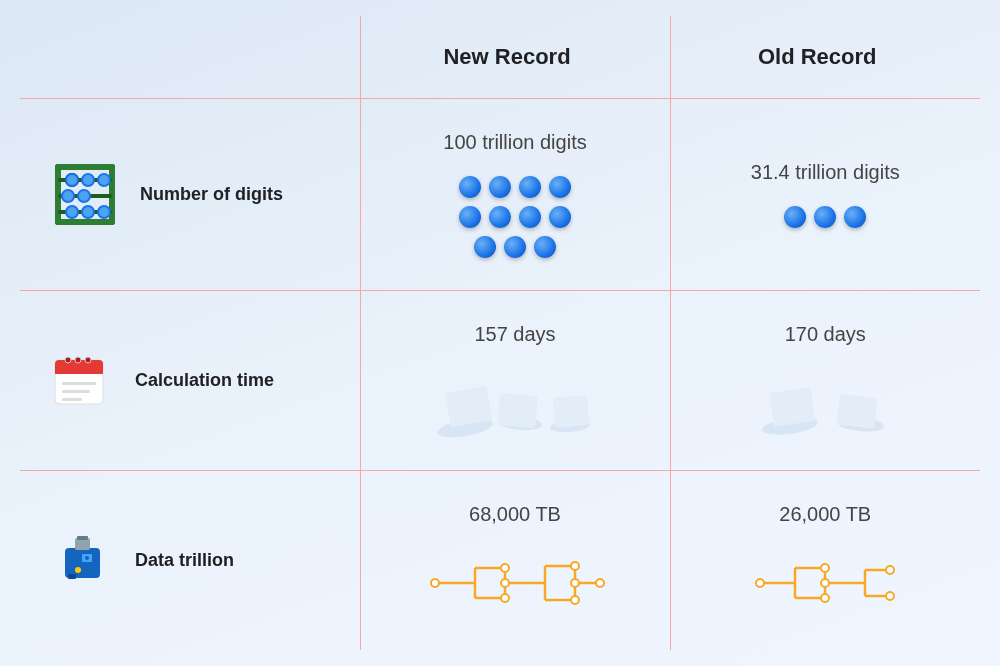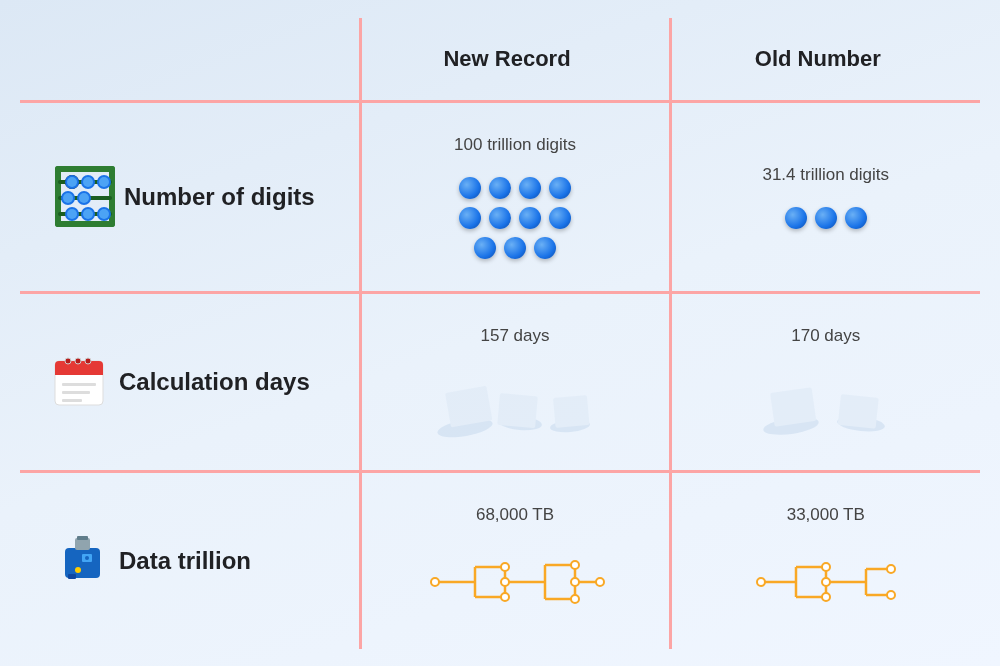--- a/index.html
+++ b/index.html
@@ -14,21 +14,21 @@
     }
 
     .comparison-table {
       width: 960px;
       border-collapse: collapse;
       background: transparent;
     }
 
     .comparison-table th, .comparison-table td {
       padding: 0;
-      border: 3px solid #fca5a5;
+      border: 1px solid #fca5a5;
     }
 
     
     .comparison-table tr:first-child th,
     .comparison-table tr:first-child td {
       border-top: none;
     }
     .comparison-table tr:last-child td {
       border-bottom: none;
     }
@@ -64,30 +64,30 @@
       width: 340px;
       padding: 30px 20px 30px 30px !important;
     }
 
     .value-col {
       width: 310px;
       text-align: center;
     }
 
     .row-label {
-      font-size: 24px;
+      font-size: 18px;
       font-weight: 700;
       color: #202124;
       display: flex;
       align-items: center;
-      gap: 4px;
+      gap: 20px;
     }
 
     .value-text {
-      font-size: 17px;
+      font-size: 20px;
       color: #444;
       margin-bottom: 12px;
       display: block;
     }
 
     
     .abacus-icon {
       width: 70px;
       height: 65px;
       flex-shrink: 0;
@@ -137,21 +137,21 @@
     }
   </style>
 </head>
 <body>
 
 <table class="comparison-table">
   <thead>
     <tr class="header-row">
       <th class="label-col"></th>
       <th>New Record</th>
-      <th>Old Number</th>
+      <th>Old Record</th>
     </tr>
   </thead>
   <tbody>
 
     <tr class="data-row">
       <td class="label-col">
         <div class="row-label">
 
           <svg class="abacus-icon" viewBox="0 0 70 65" xmlns="http://www.w3.org/2000/svg">
 
@@ -239,21 +239,21 @@
             <rect x="5" y="20" width="48" height="6" fill="#e53935"></rect>
 
             <circle cx="18" cy="12" r="3" fill="#b71c1c" stroke="#ccc" stroke-width="1"></circle>
             <circle cx="28" cy="12" r="3" fill="#b71c1c" stroke="#ccc" stroke-width="1"></circle>
             <circle cx="38" cy="12" r="3" fill="#b71c1c" stroke="#ccc" stroke-width="1"></circle>
 
             <rect x="12" y="34" width="34" height="3" rx="1" fill="#ddd"></rect>
             <rect x="12" y="42" width="28" height="3" rx="1" fill="#ddd"></rect>
             <rect x="12" y="50" width="20" height="3" rx="1" fill="#ddd"></rect>
           </svg>
-          <span>Calculation days</span>
+          <span>Calculation time</span>
         </div>
       </td>
       <td class="value-col">
         <div class="cell-content">
           <span class="value-text">157 days</span>
 
           <svg width="160" height="70" viewBox="0 0 160 70" xmlns="http://www.w3.org/2000/svg" opacity="0.5">
             <ellipse cx="30" cy="60" rx="28" ry="8" fill="#c5d8ed" transform="rotate(-10 30 60)"></ellipse>
             <rect x="10" y="25" width="42" height="35" rx="2" fill="#dce8f5" transform="rotate(-10 10 25)"></rect>
             <ellipse cx="85" cy="55" rx="22" ry="7" fill="#c5d8ed" transform="rotate(5 85 55)"></ellipse>
@@ -324,21 +324,21 @@
             <circle cx="80" cy="50" r="4" fill="white" stroke="#f9a825" stroke-width="2"></circle>
             <circle cx="150" cy="35" r="4" fill="white" stroke="#f9a825" stroke-width="2"></circle>
             <circle cx="150" cy="18" r="4" fill="white" stroke="#f9a825" stroke-width="2"></circle>
             <circle cx="150" cy="52" r="4" fill="white" stroke="#f9a825" stroke-width="2"></circle>
             <circle cx="175" cy="35" r="4" fill="white" stroke="#f9a825" stroke-width="2"></circle>
           </svg>
         </div>
       </td>
       <td class="value-col">
         <div class="cell-content">
-          <span class="value-text">33,000 TB</span>
+          <span class="value-text">26,000 TB</span>
 
           <svg width="150" height="70" viewBox="0 0 150 70" xmlns="http://www.w3.org/2000/svg">
             <line x1="10" y1="35" x2="45" y2="35" stroke="#f9a825" stroke-width="2.5"></line>
             <line x1="45" y1="35" x2="45" y2="20" stroke="#f9a825" stroke-width="2.5"></line>
             <line x1="45" y1="20" x2="75" y2="20" stroke="#f9a825" stroke-width="2.5"></line>
             <line x1="45" y1="35" x2="45" y2="50" stroke="#f9a825" stroke-width="2.5"></line>
             <line x1="45" y1="50" x2="75" y2="50" stroke="#f9a825" stroke-width="2.5"></line>
             <line x1="75" y1="20" x2="75" y2="50" stroke="#f9a825" stroke-width="2.5"></line>
             <line x1="75" y1="35" x2="115" y2="35" stroke="#f9a825" stroke-width="2.5"></line>
             <line x1="115" y1="35" x2="115" y2="22" stroke="#f9a825" stroke-width="2.5"></line>

